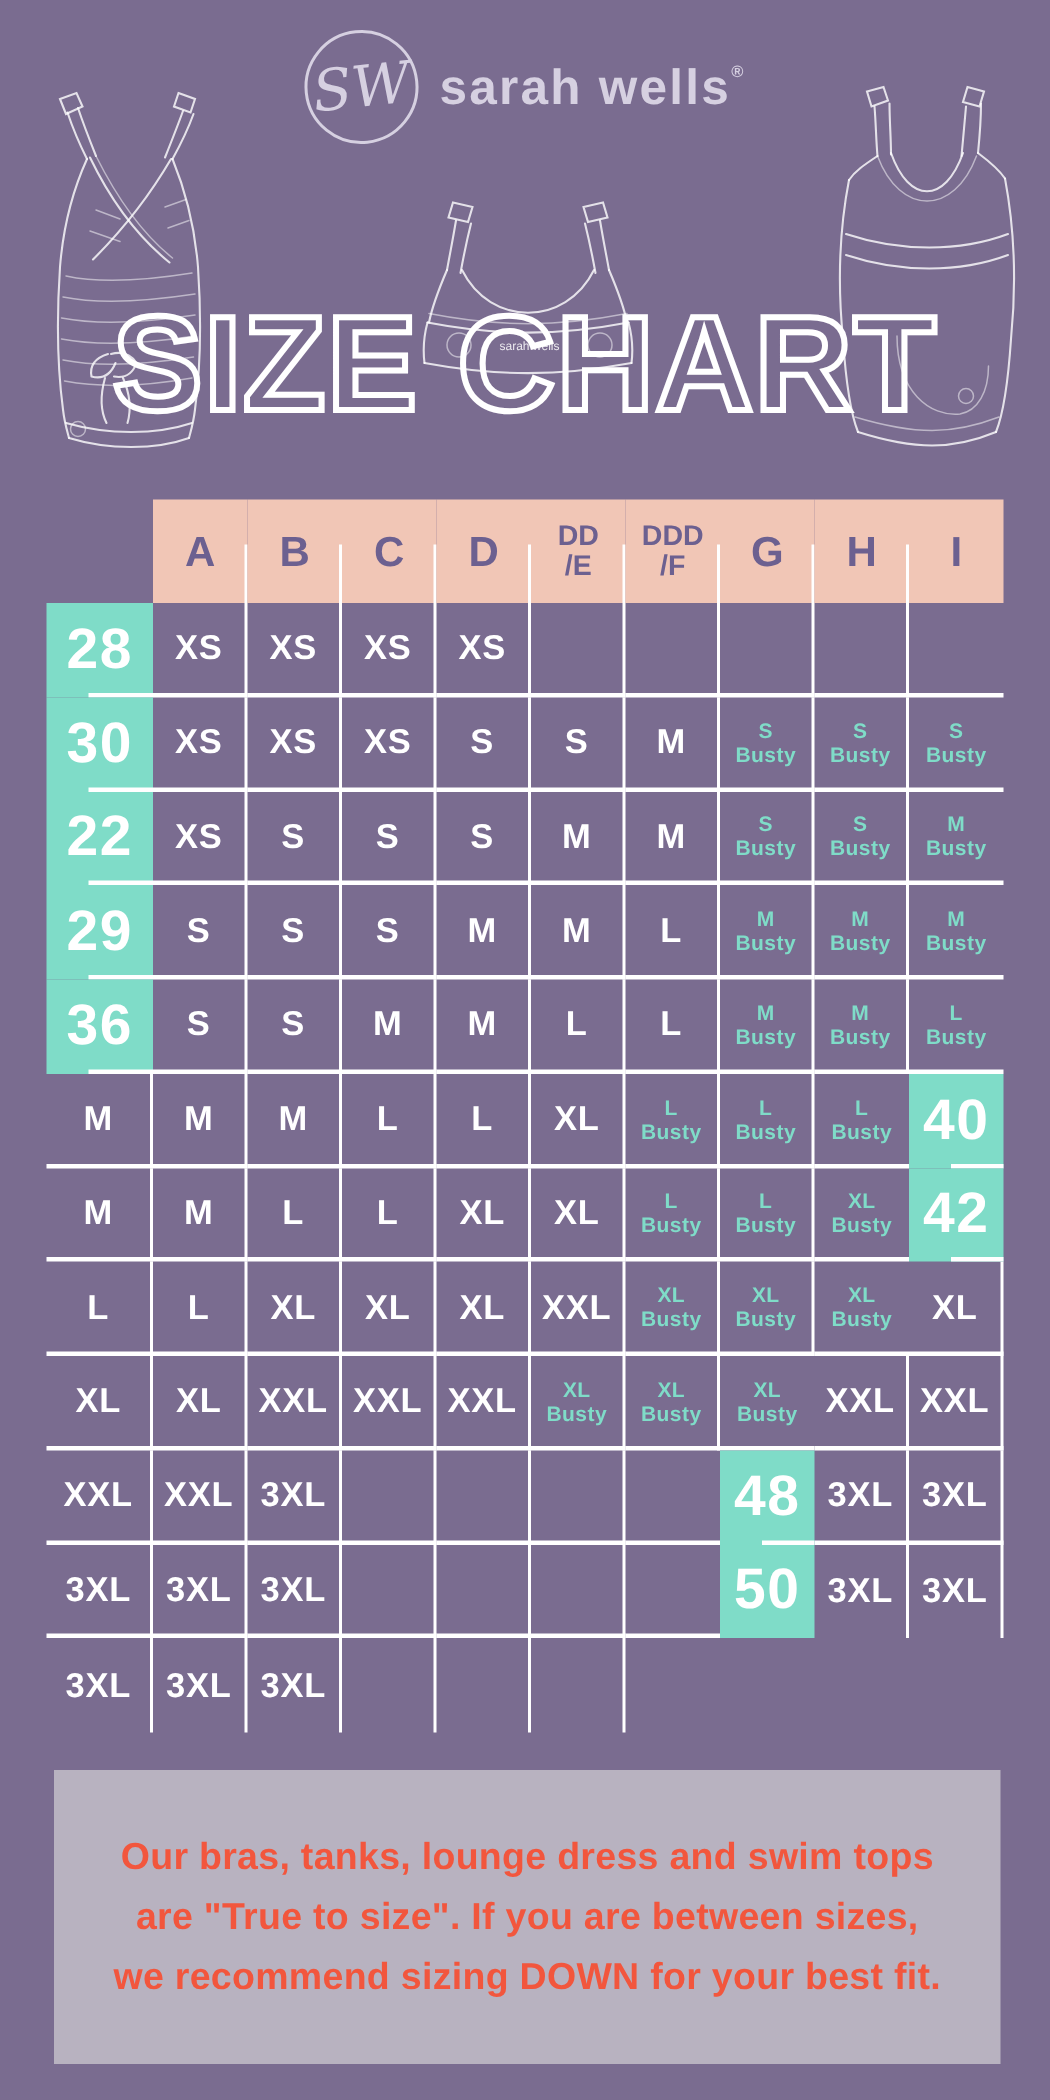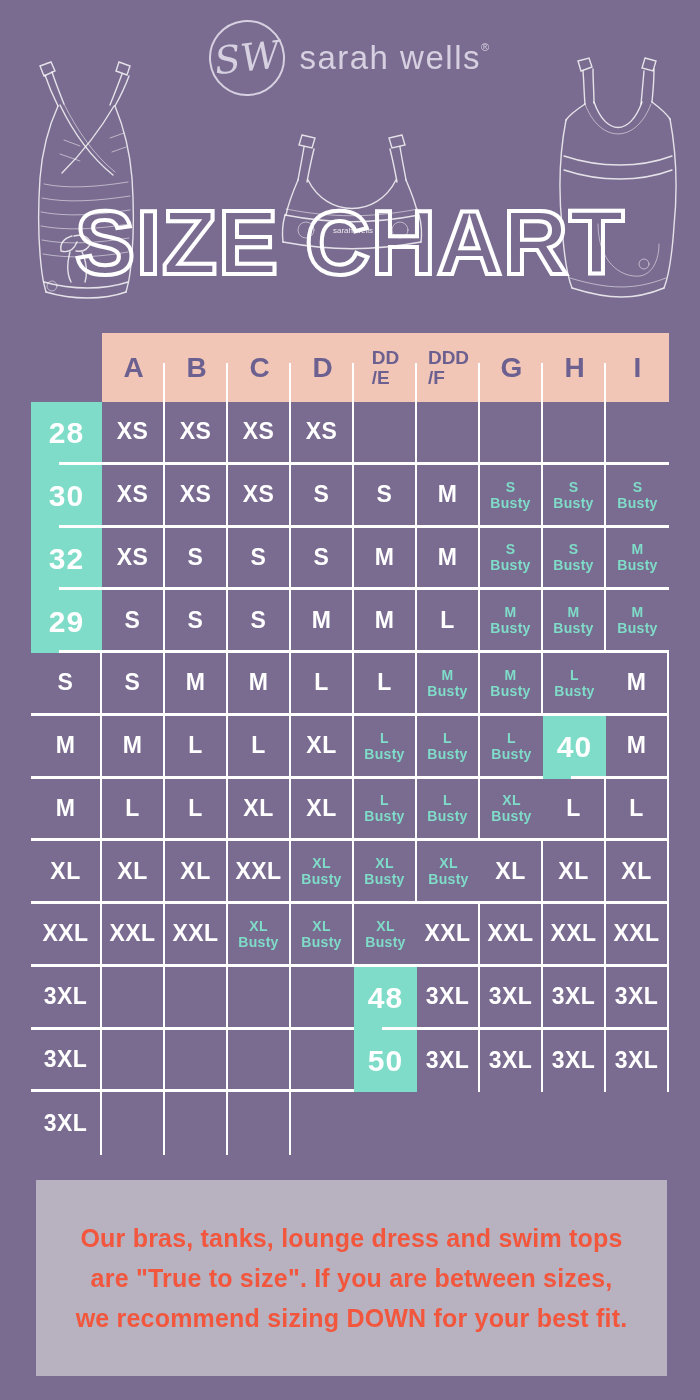--- a/index.html
+++ b/index.html
@@ -11,21 +11,21 @@
   html,body{margin:0;padding:0;}
   body{width:700px;height:1400px;font-family:"Liberation Sans",sans-serif;}
   .page{position:relative;width:700px;height:1400px;background:var(--background);overflow:hidden;}
 
   
   .brand-header{position:absolute;top:20px;left:0;width:100%;display:flex;justify-content:center;z-index:4;}
   .logo{display:flex;align-items:center;gap:14px;}
   .logo-circle{width:72px;height:72px;border:2.5px solid var(--logo-color);border-radius:50%;
     display:flex;align-items:center;justify-content:center;color:var(--logo-color);
     font-family:"DejaVu Serif",serif;font-style:italic;font-size:38px;transform:rotate(-6deg);}
-  .brand-name{color:var(--logo-color);font-size:33px;letter-spacing:1.5px;}
+  .brand-name{color:var(--logo-color);font-size:33px;letter-spacing:1.5px;font-weight:bold;}
   .brand-name sup{font-size:11px;vertical-align:18px;}
 
   
   .illus{position:absolute;z-index:1;}
   .illus path,.illus circle,.illus ellipse{fill:none;stroke:#ffffff;stroke-opacity:.8;stroke-width:1.4;stroke-linecap:round;}
   .illus .soft{stroke-opacity:.5;stroke-width:1;}
   .illus text{fill:#ffffff;fill-opacity:.85;stroke:none;font-family:"Liberation Sans",sans-serif;}
   .illus-left{left:12px;top:58px;}
   .illus-center{left:272px;top:132px;}
   .illus-right{left:540px;top:56px;}
@@ -36,23 +36,23 @@
   @supports ((-webkit-text-stroke:1px #fff)){
     .title{color:transparent;-webkit-text-stroke:4px var(--title-outline);}
   }
 
   
   .size-table{position:absolute;left:31px;top:333px;width:638px;height:822px;z-index:2;
     display:grid;grid-template-columns:71px repeat(9,1fr);grid-template-rows:69px repeat(12,1fr);}
   .size-table > div{box-sizing:border-box;display:flex;align-items:center;justify-content:center;}
   .corner{background:transparent;}
   .cup-header{background:var(--header-bg);color:var(--header-text);font-weight:700;font-size:28px;position:relative;}
-  .cup-header .stack{display:flex;flex-direction:column;font-size:19px;line-height:1.05;}
+  .cup-header .stack{display:flex;flex-direction:column;align-items:center;font-size:19px;line-height:1.05;}
   .cup-header:not(.last-col)::after{content:'';position:absolute;right:0;bottom:0;width:2px;height:56%;background:var(--grid-line);}
-  .band-header{background:var(--row-header-bg);color:#fff;font-weight:700;font-size:30px;position:relative;letter-spacing:1px;}
+  .band-header{background:var(--row-header-bg);color:#fff;font-weight:700;font-size:38px;position:relative;letter-spacing:1px;}
   .band-header:not(.last-row)::after{content:'';position:absolute;left:28px;right:0;bottom:0;height:3px;background:var(--grid-line);}
   .cell{color:var(--cell-text);font-weight:700;font-size:23px;letter-spacing:.5px;
     border-right:2px solid var(--grid-line);border-bottom:3px solid var(--grid-line);}
   .cell.last-col{border-right:none;}
   .cell.last-row{border-bottom:none;}
   .cell .busty{display:flex;flex-direction:column;align-items:center;color:var(--busty-text);
     font-size:14px;line-height:1.15;letter-spacing:.3px;}
 
   
   .note{position:absolute;left:36px;top:1180px;width:631px;height:196px;background:var(--note-bg);
@@ -193,21 +193,21 @@
           <span>S</span>
           <span>Busty</span>
         </span>
       </div>
       <div class="cell last-col">
         <span class="busty">
           <span>S</span>
           <span>Busty</span>
         </span>
       </div>
-      <div class="band-header">32</div>
+      <div class="band-header">22</div>
       <div class="cell">XS</div>
       <div class="cell">S</div>
       <div class="cell">S</div>
       <div class="cell">S</div>
       <div class="cell">M</div>
       <div class="cell">M</div>
       <div class="cell">
         <span class="busty">
           <span>S</span>
           <span>Busty</span>
@@ -243,20 +243,21 @@
           <span>M</span>
           <span>Busty</span>
         </span>
       </div>
       <div class="cell last-col">
         <span class="busty">
           <span>M</span>
           <span>Busty</span>
         </span>
       </div>
+      <div class="band-header">36</div>
       <div class="cell">S</div>
       <div class="cell">S</div>
       <div class="cell">M</div>
       <div class="cell">M</div>
       <div class="cell">L</div>
       <div class="cell">L</div>
       <div class="cell">
         <span class="busty">
           <span>M</span>
           <span>Busty</span>
@@ -316,20 +317,21 @@
           <span>L</span>
           <span>Busty</span>
         </span>
       </div>
       <div class="cell last-col">
         <span class="busty">
           <span>XL</span>
           <span>Busty</span>
         </span>
       </div>
+      <div class="band-header">42</div>
       <div class="cell">L</div>
       <div class="cell">L</div>
       <div class="cell">XL</div>
       <div class="cell">XL</div>
       <div class="cell">XL</div>
       <div class="cell">XXL</div>
       <div class="cell">
         <span class="busty">
           <span>XL</span>
           <span>Busty</span>

